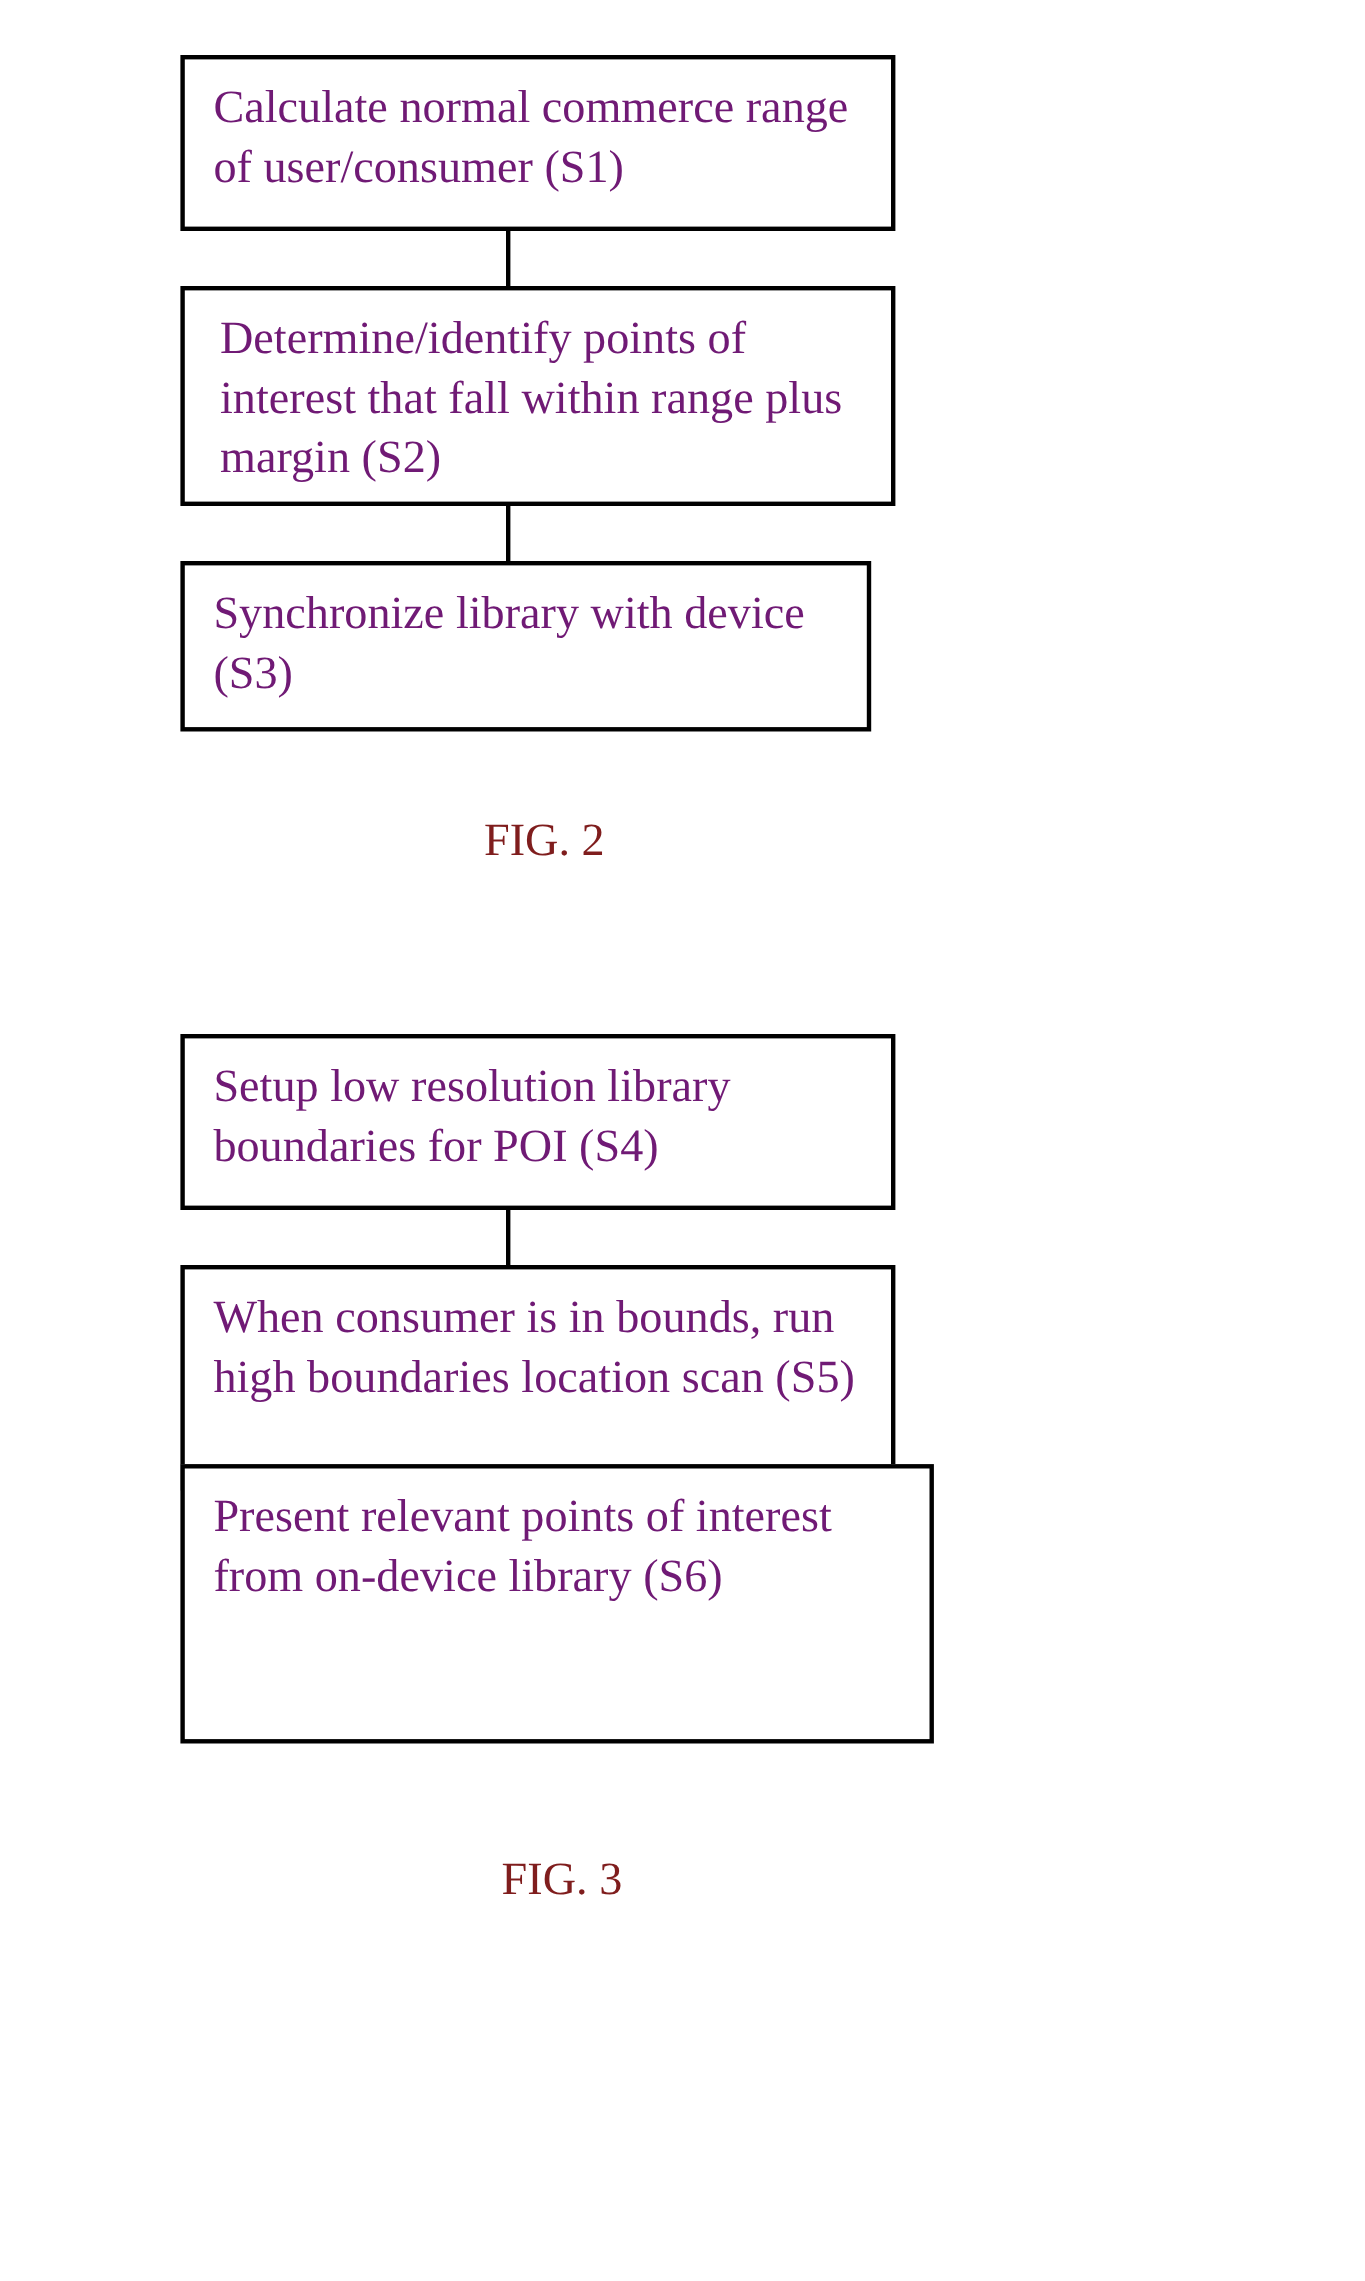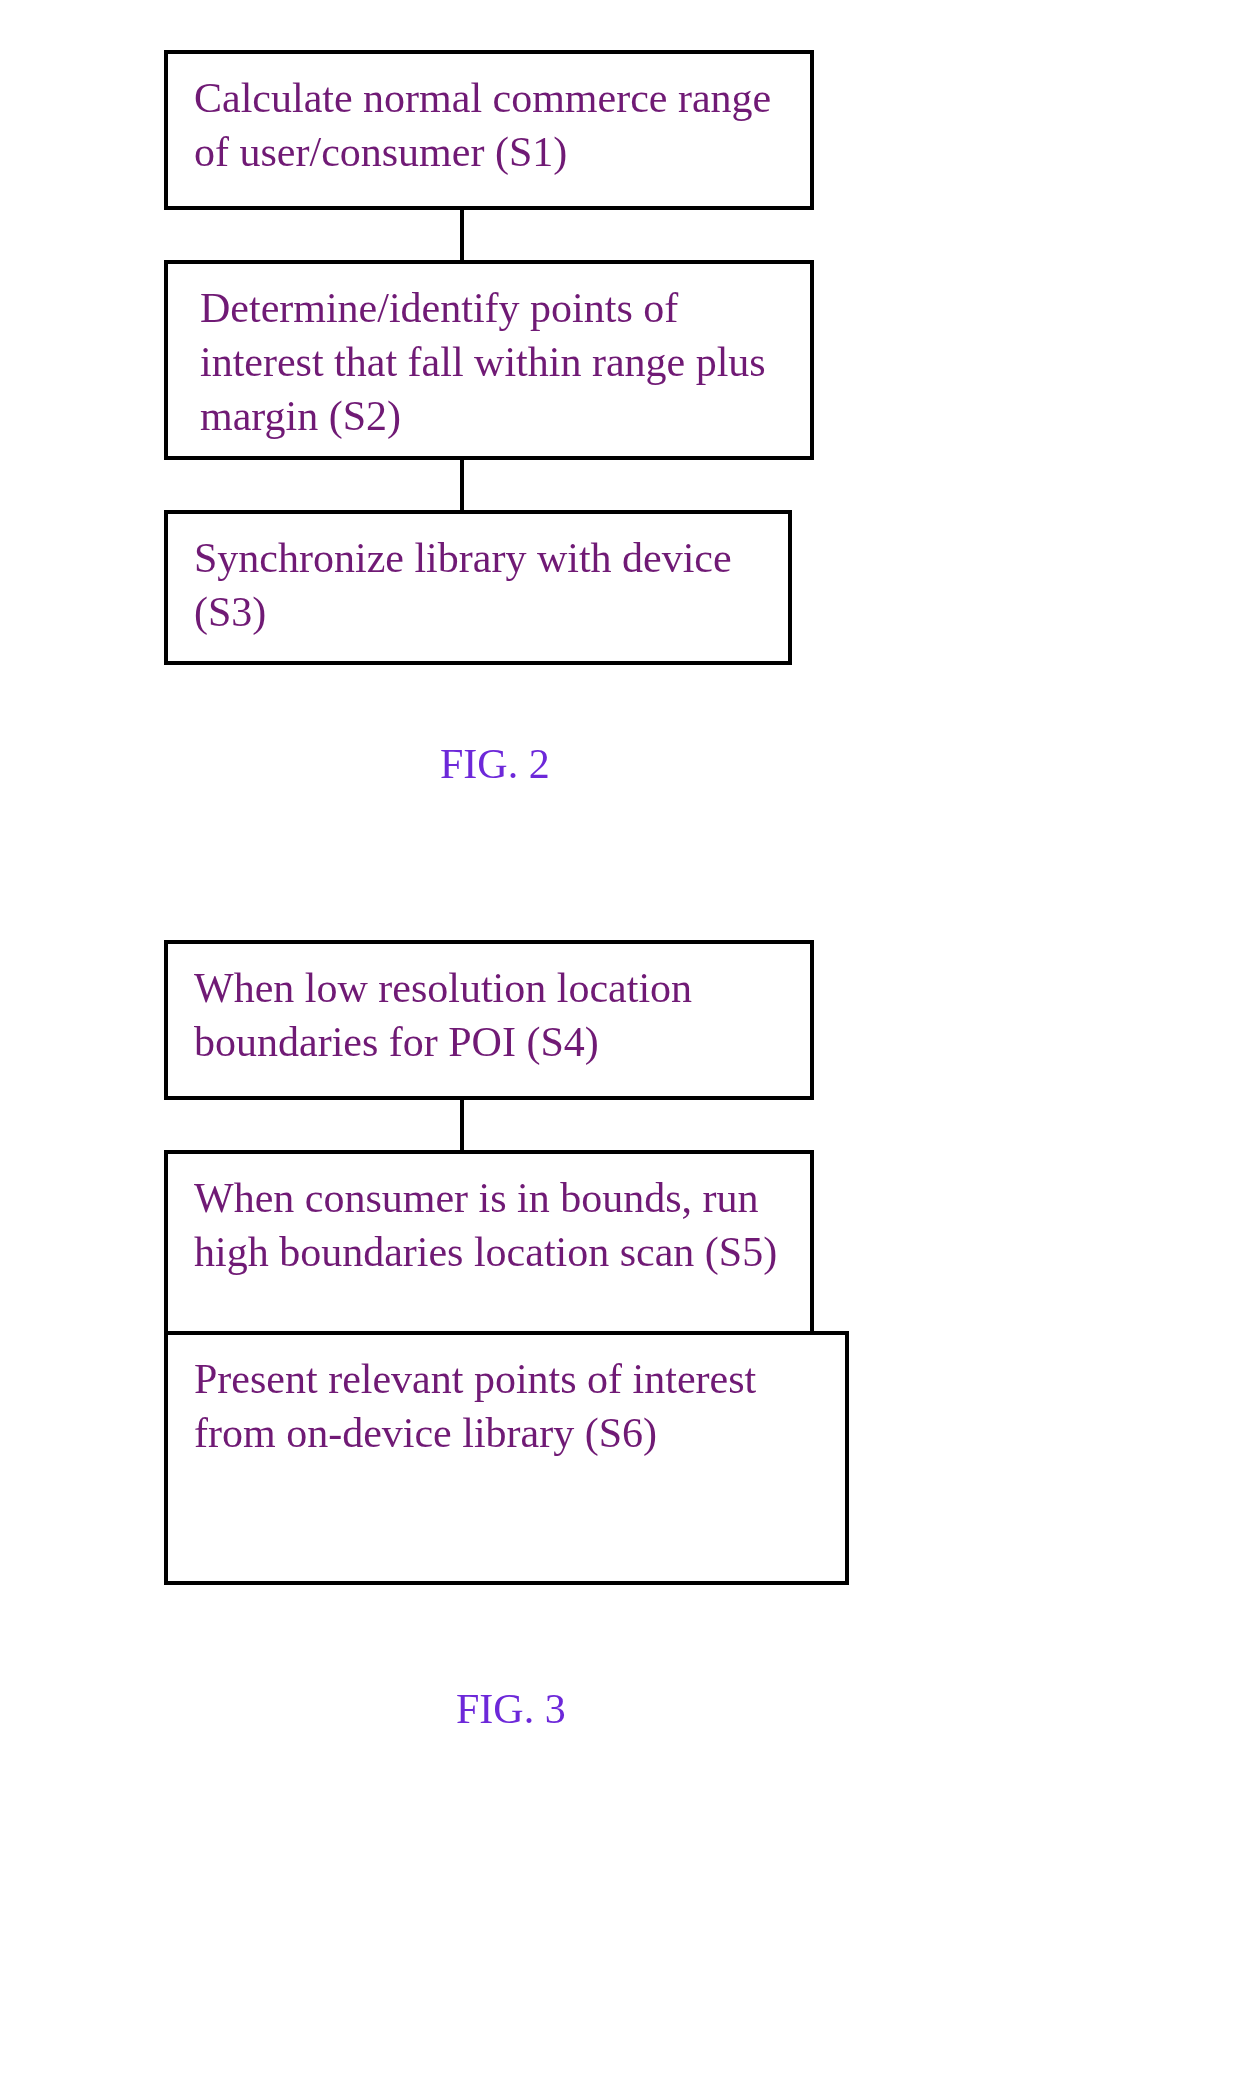--- a/index.html
+++ b/index.html
@@ -26,21 +26,21 @@
     background: #fff;
   }
   .connector {
     position: absolute;
     background: #000;
     width: 4px;
   }
   .fig-label {
     position: absolute;
     font-size: 42px;
-    color: #6d28d9;
+    color: #7f1d1d;
   }
 </style>
 </head>
 <body>
 
 <div class="canvas">
 
   <div class="box" style="left:164px; top:50px; width:650px; height:160px;">
     <span>Calculate normal commerce range of user/consumer (S1)</span>
   </div>
@@ -55,21 +55,21 @@
 
   <div class="box" style="left:164px; top:510px; width:628px; height:155px;">
     <span>Synchronize library with device (S3)</span>
   </div>
 
   <div class="fig-label" style="left:440px; top:740px;">
     <span>FIG. 2</span>
   </div>
 
   <div class="box" style="left:164px; top:940px; width:650px; height:160px;">
-    <span>When low resolution location boundaries for POI (S4)</span>
+    <span>Setup low resolution library boundaries for POI (S4)</span>
   </div>
 
   <div class="connector" style="left:460px; top:1100px; height:50px;"></div>
 
   <div class="box" style="left:164px; top:1150px; width:650px; height:205px;">
     <span>When consumer is in bounds, run high boundaries location scan (S5)</span>
   </div>
 
   <div class="connector" style="left:460px; top:1355px; height:50px;"></div>
 

